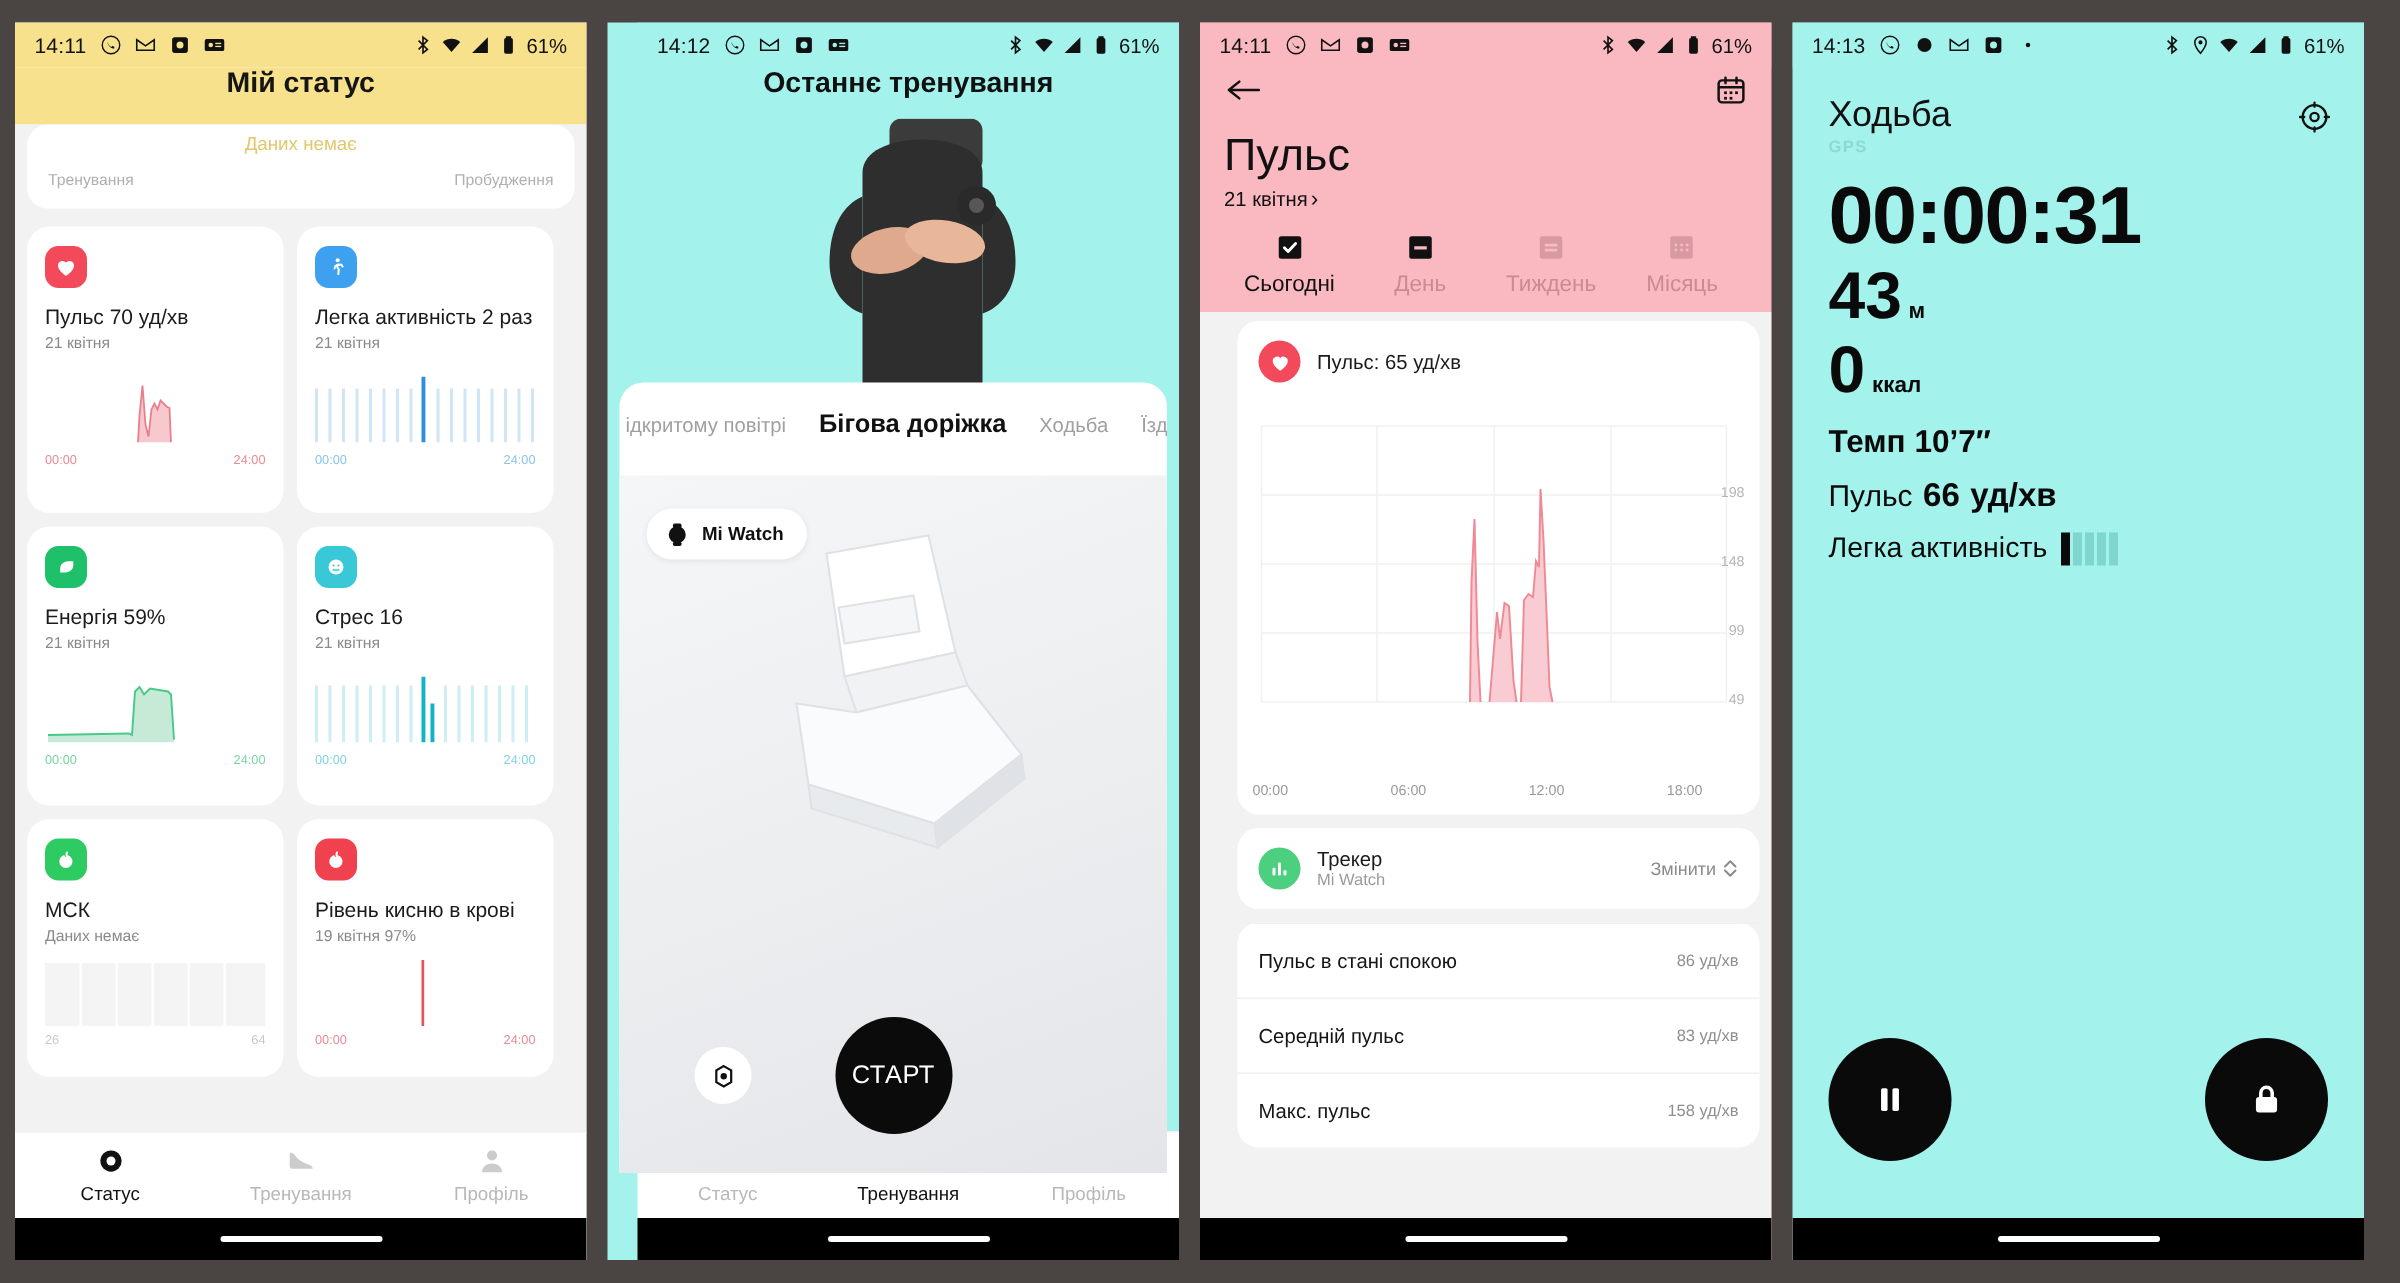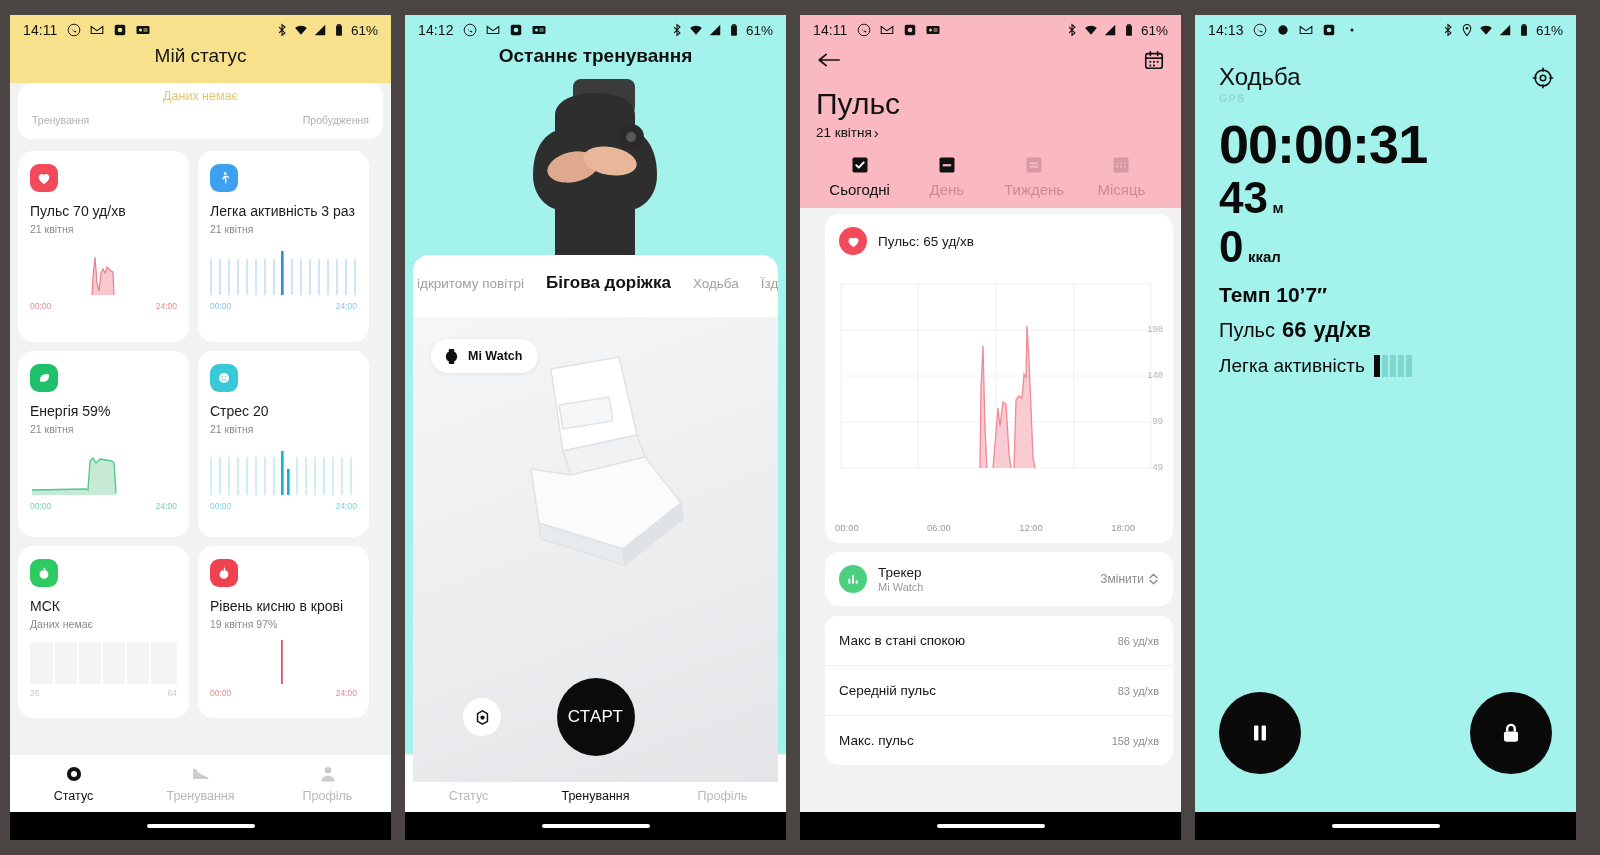--- a/index.html
+++ b/index.html
@@ -44,21 +44,21 @@
   .gesturebar {
     height: 28px; flex: 0 0 28px; background: #000;
     display: flex; align-items: center; justify-content: center;
   }
   .gesture-pill { width: 108px; height: 4px; border-radius: 3px; background: #fff; }
 
   
   .p1-header {
     background: #f7e18c; padding: 0 0 16px 0;
   }
-  .p1-title { font-size: 19px; font-weight: normal; text-align: center; color: #151515; }
+  .p1-title { font-size: 19px; font-weight: bold; text-align: center; color: #151515; }
   .p1-body { flex: 1; background: #f2f2f2; overflow: hidden; padding: 0 8px; }
   .sleep-card {
     background: #fff; border-radius: 14px; margin: 0 0 0 0;
     padding: 6px 14px 12px 14px; position: relative; height: 56px;
   }
   .sleep-nodata { text-align: center; font-size: 12.5px; color: #e2c76a; }
   .sleep-row { display: flex; justify-content: space-between; margin-top: 11px; }
   .sleep-row span { font-size: 10.5px; color: #b0b0b0; }
 
   .grid { display: flex; flex-wrap: wrap; gap: 9px; margin-top: 12px; }
@@ -73,21 +73,21 @@
   }
   .card-title { font-size: 14px; color: #1b1b1b; line-height: 1.22; }
   .card-sub { font-size: 10.5px; color: #8a8a8a; margin-top: 3px; }
   .mini-chart { height: 68px; position: relative; margin-top: 8px; }
   .mini-axis {
     display: flex; justify-content: space-between;
     font-size: 8.5px; position: absolute; bottom: 0; left: 0; right: 0;
   }
 
   
-  .p2 { background: #a3f2ec; }
+  .p2 { background: #a3f2ec; padding-left: 20px; }
   .p2-title { font-size: 19px; font-weight: bold; text-align: center; color: #111; padding-bottom: 12px; }
   .p2-hero { position: relative; height: 185px; overflow: hidden; }
   .p2-sheet {
     position: absolute; left: 8px; right: 8px; top: 240px; bottom: 58px;
     background: #fff; border-radius: 16px 16px 0 0; overflow: hidden;
   }
   .p2-tabs {
     display: flex; align-items: center; gap: 22px;
     padding: 18px 0 16px 0; white-space: nowrap; overflow: hidden;
   }
@@ -240,21 +240,21 @@
           </div>
         </div>
 
         <div class="card" style="height:191px">
           <div class="card-ico" style="background:#3ea1ef">
             <svg width="15" height="15" viewBox="0 0 24 24">
                 <circle cx="13" cy="4" r="2.2" fill="#fff"></circle>
                 <path d="M13 7.5l-3.5 2.2-1 4.3 2-.6.8-2.6 1.7 3.3-.5 5.4 2.1.2.7-6-2-3.2 2.9-1 1.5 2.4 1.8-.9-2-3.3z" fill="#fff"></path>
               </svg>
           </div>
-          <div class="card-title">Легка активність 3 раз</div>
+          <div class="card-title">Легка активність 2 раз</div>
           <div class="card-sub">21 квітня</div>
           <div class="mini-chart">
             <svg width="147" height="44" viewBox="0 0 147 44" style="position:absolute;bottom:16px;left:0">
               <g fill="#cfe6f6">
                 <rect x="0" y="8" width="2" height="36"></rect>
                   <rect x="9" y="8" width="2" height="36"></rect>
                 <rect x="18" y="8" width="2" height="36"></rect>
                   <rect x="27" y="8" width="2" height="36"></rect>
                 <rect x="36" y="8" width="2" height="36"></rect>
                   <rect x="45" y="8" width="2" height="36"></rect>
@@ -300,21 +300,21 @@
 
         <div class="card" style="height:186px">
           <div class="card-ico" style="background:#39c8d8">
             <svg width="16" height="16" viewBox="0 0 24 24">
                 <circle cx="12" cy="12" r="7.5" fill="#fff"></circle>
                 <circle cx="9.5" cy="10.5" r="1.1" fill="#39c8d8"></circle>
                 <circle cx="14.5" cy="10.5" r="1.1" fill="#39c8d8"></circle>
                 <path d="M9 15h6" stroke="#39c8d8" stroke-width="1.3" fill="none" stroke-linecap="round"></path>
               </svg>
           </div>
-          <div class="card-title">Стрес 20</div>
+          <div class="card-title">Стрес 16</div>
           <div class="card-sub">21 квітня</div>
           <div class="mini-chart">
             <svg width="147" height="44" viewBox="0 0 147 44" style="position:absolute;bottom:16px;left:0">
               <g fill="#cdeef2">
                 <rect x="0" y="6" width="2" height="38"></rect>
                   <rect x="9" y="6" width="2" height="38"></rect>
                 <rect x="18" y="6" width="2" height="38"></rect>
                   <rect x="27" y="6" width="2" height="38"></rect>
                 <rect x="36" y="6" width="2" height="38"></rect>
                   <rect x="45" y="6" width="2" height="38"></rect>
@@ -697,21 +697,21 @@
             <span>Змінити</span>
             <svg width="11" height="14" viewBox="0 0 12 16">
                 <path d="M2 6.5L6 2.5l4 4M2 9.5l4 4 4-4" fill="none" stroke="#8a8a8a" stroke-width="1.5" stroke-linecap="round" stroke-linejoin="round"></path>
               </svg>
           </div>
         </div>
       </div>
 
       <div class="p3-card">
         <div class="p3-row">
-          <span class="p3-row-l">Макс в стані спокою</span>
+          <span class="p3-row-l">Пульс в стані спокою</span>
           <span class="p3-row-r">86 уд/хв</span>
         </div>
         <div class="p3-row">
           <span class="p3-row-l">Середній пульс</span>
           <span class="p3-row-r">83 уд/хв</span>
         </div>
         <div class="p3-row">
           <span class="p3-row-l">Макс. пульс</span>
           <span class="p3-row-r">158 уд/хв</span>
         </div>

